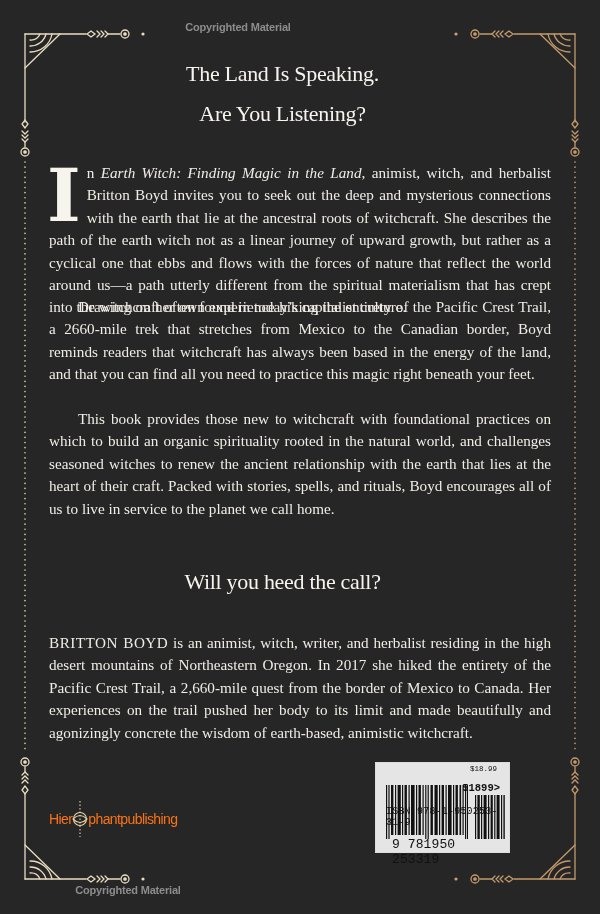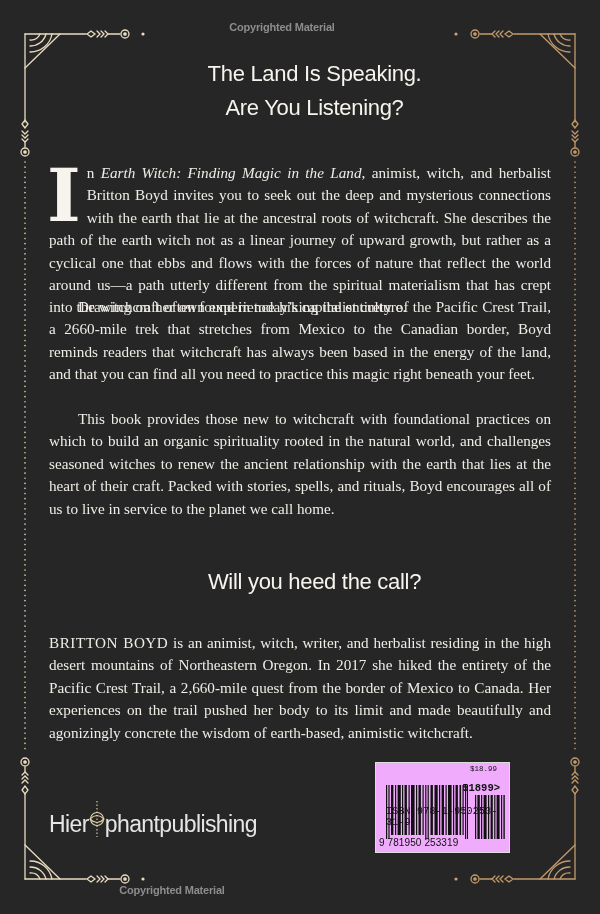--- a/index.html
+++ b/index.html
@@ -7,63 +7,62 @@
     width:600px; height:914px; overflow:hidden;
     background:#262626;
     font-family:"DejaVu Serif", serif;
     color:#f2efe9;
     position:relative;
   }
   .frame { position:absolute; left:0; top:0; width:600px; height:914px; pointer-events:none; }
   .watermark {
     position:absolute; left:0; width:476px; text-align:center;
     font-family:"Liberation Sans", sans-serif; font-weight:bold;
-    font-size:11px; color:#8d8d8d; letter-spacing:-0.2px;padding-left:44px;
+    font-size:11px; color:#8d8d8d; letter-spacing:-0.2px;
   }
   .wm-top { top:21px; }
   .wm-bottom { top:884px; left:-110px; }
   .heading {
     position:absolute; left:0; width:565px; text-align:center;
-    font-family:Liberation Sans, sans-serif; font-size:22px; color:#f7f4ee;
+    font-family:Liberation Serif, serif; font-size:22px; color:#f7f4ee;
     letter-spacing:-0.3px;
-    margin-left:32px;
   }
   .h1 { top:61px; }
-  .h2 { top:95px; }
+  .h2 { top:101px; }
   .h3 { top:569px; }
   .body-text {
     position:absolute; left:49px; width:502px;
     font-family:"Liberation Serif", serif;
     font-size:15.2px; line-height:22.4px; color:#f0ede6;
     text-align:justify;
   }
   .intro { top:162px; }
   .intro p { margin:0; }
   .dropcap {
     float:left; font-family:"DejaVu Serif", serif; font-size:72px; line-height:64px;
     margin:2px 6px 0 -2px; color:#f7f4ee; font-weight:bold;
   }
   .indent { text-indent:29px; }
   .para2 { top:296px; }
   .para3 { top:408px;font-family:Liberation Serif, serif; }
   .bio { top:632px; }
   .bio-name { font-weight:normal; letter-spacing:0.5px; }
   .barcode {
     position:absolute; left:375px; top:762px; width:133px; height:89px;
-    background:#f0abfc; border:1px solid #ddd;
+    background:#e5e5e5; border:1px solid #ddd;
   }
   .bc-price { position:absolute; right:12px; top:2px; font-family:"Liberation Mono", monospace; font-size:7.5px; color:#111; }
   .bc-isbn { position:absolute; left:10px; top:11px; font-family:"Liberation Mono", monospace; font-size:10px; color:#111; letter-spacing:0.2px;margin-top:32px; }
   .bc-addon { position:absolute; right:9px; top:19px; font-family:"Liberation Mono", monospace; font-size:10.5px; color:#111; font-weight:bold; }
   .bc-bars { position:absolute; left:10px; top:22px; width:82px; height:54px; }
   .bc-addon-bars { position:absolute; left:99px; top:32px; width:30px; height:44px; }
-  .bc-digits { position:absolute; left:3px; top:74px; font-family:Liberation Sans, sans-serif; font-size:10px; color:#111; letter-spacing:0.1px; }
+  .bc-digits { position:absolute; left:16px; top:74px; font-family:Liberation Mono, monospace; font-size:13px; color:#111; letter-spacing:0.1px; }
   .publisher {
     position:absolute; left:49px; top:811px;
-    font-family:"Liberation Sans", sans-serif; font-size:23px; color:#e5e5e5; letter-spacing:-0.6px;
+    font-family:"Liberation Sans", sans-serif; font-size:14px; color:#f97316; letter-spacing:-0.6px;
   }
   .publisher .o-mark { display:inline-block; position:relative; width:16px; }
 </style>
 </head>
 <body>
 
 <svg class="frame" viewBox="0 0 600 914" xmlns="http://www.w3.org/2000/svg">
   <defs>
     <linearGradient id="gH" x1="0" x2="1" y1="0" y2="0">
       <stop offset="0" stop-color="#ece1c6"></stop>

